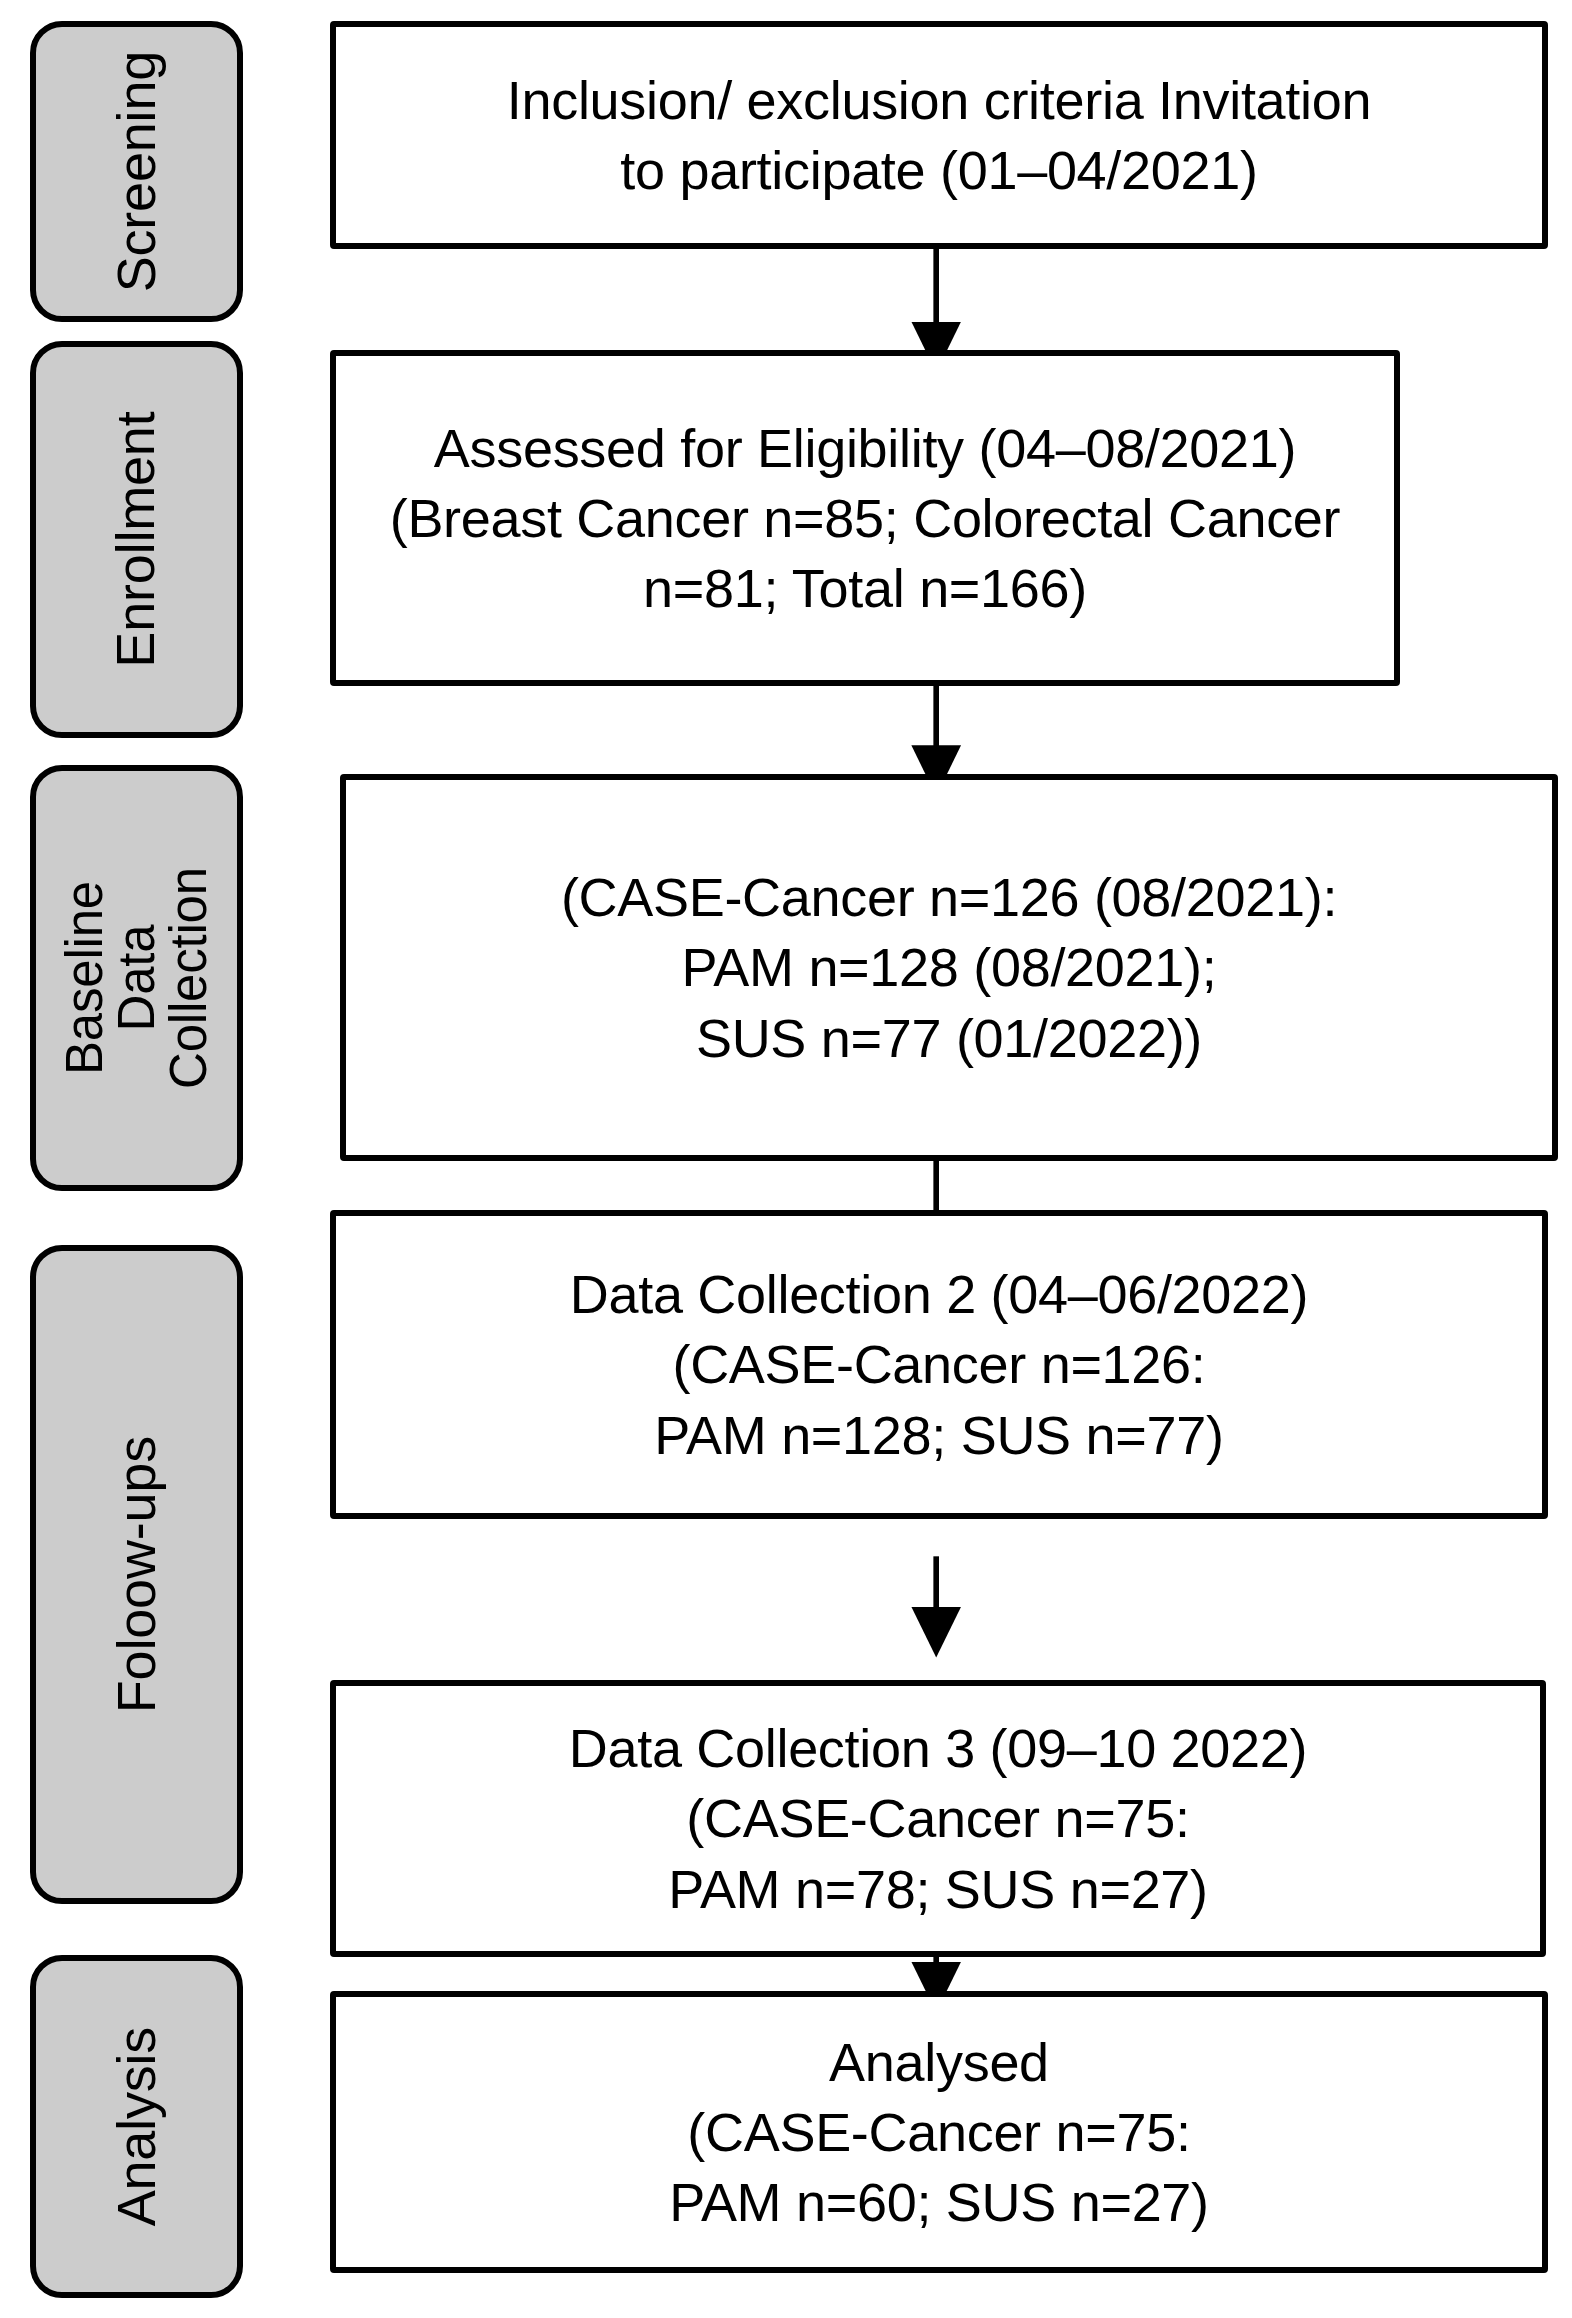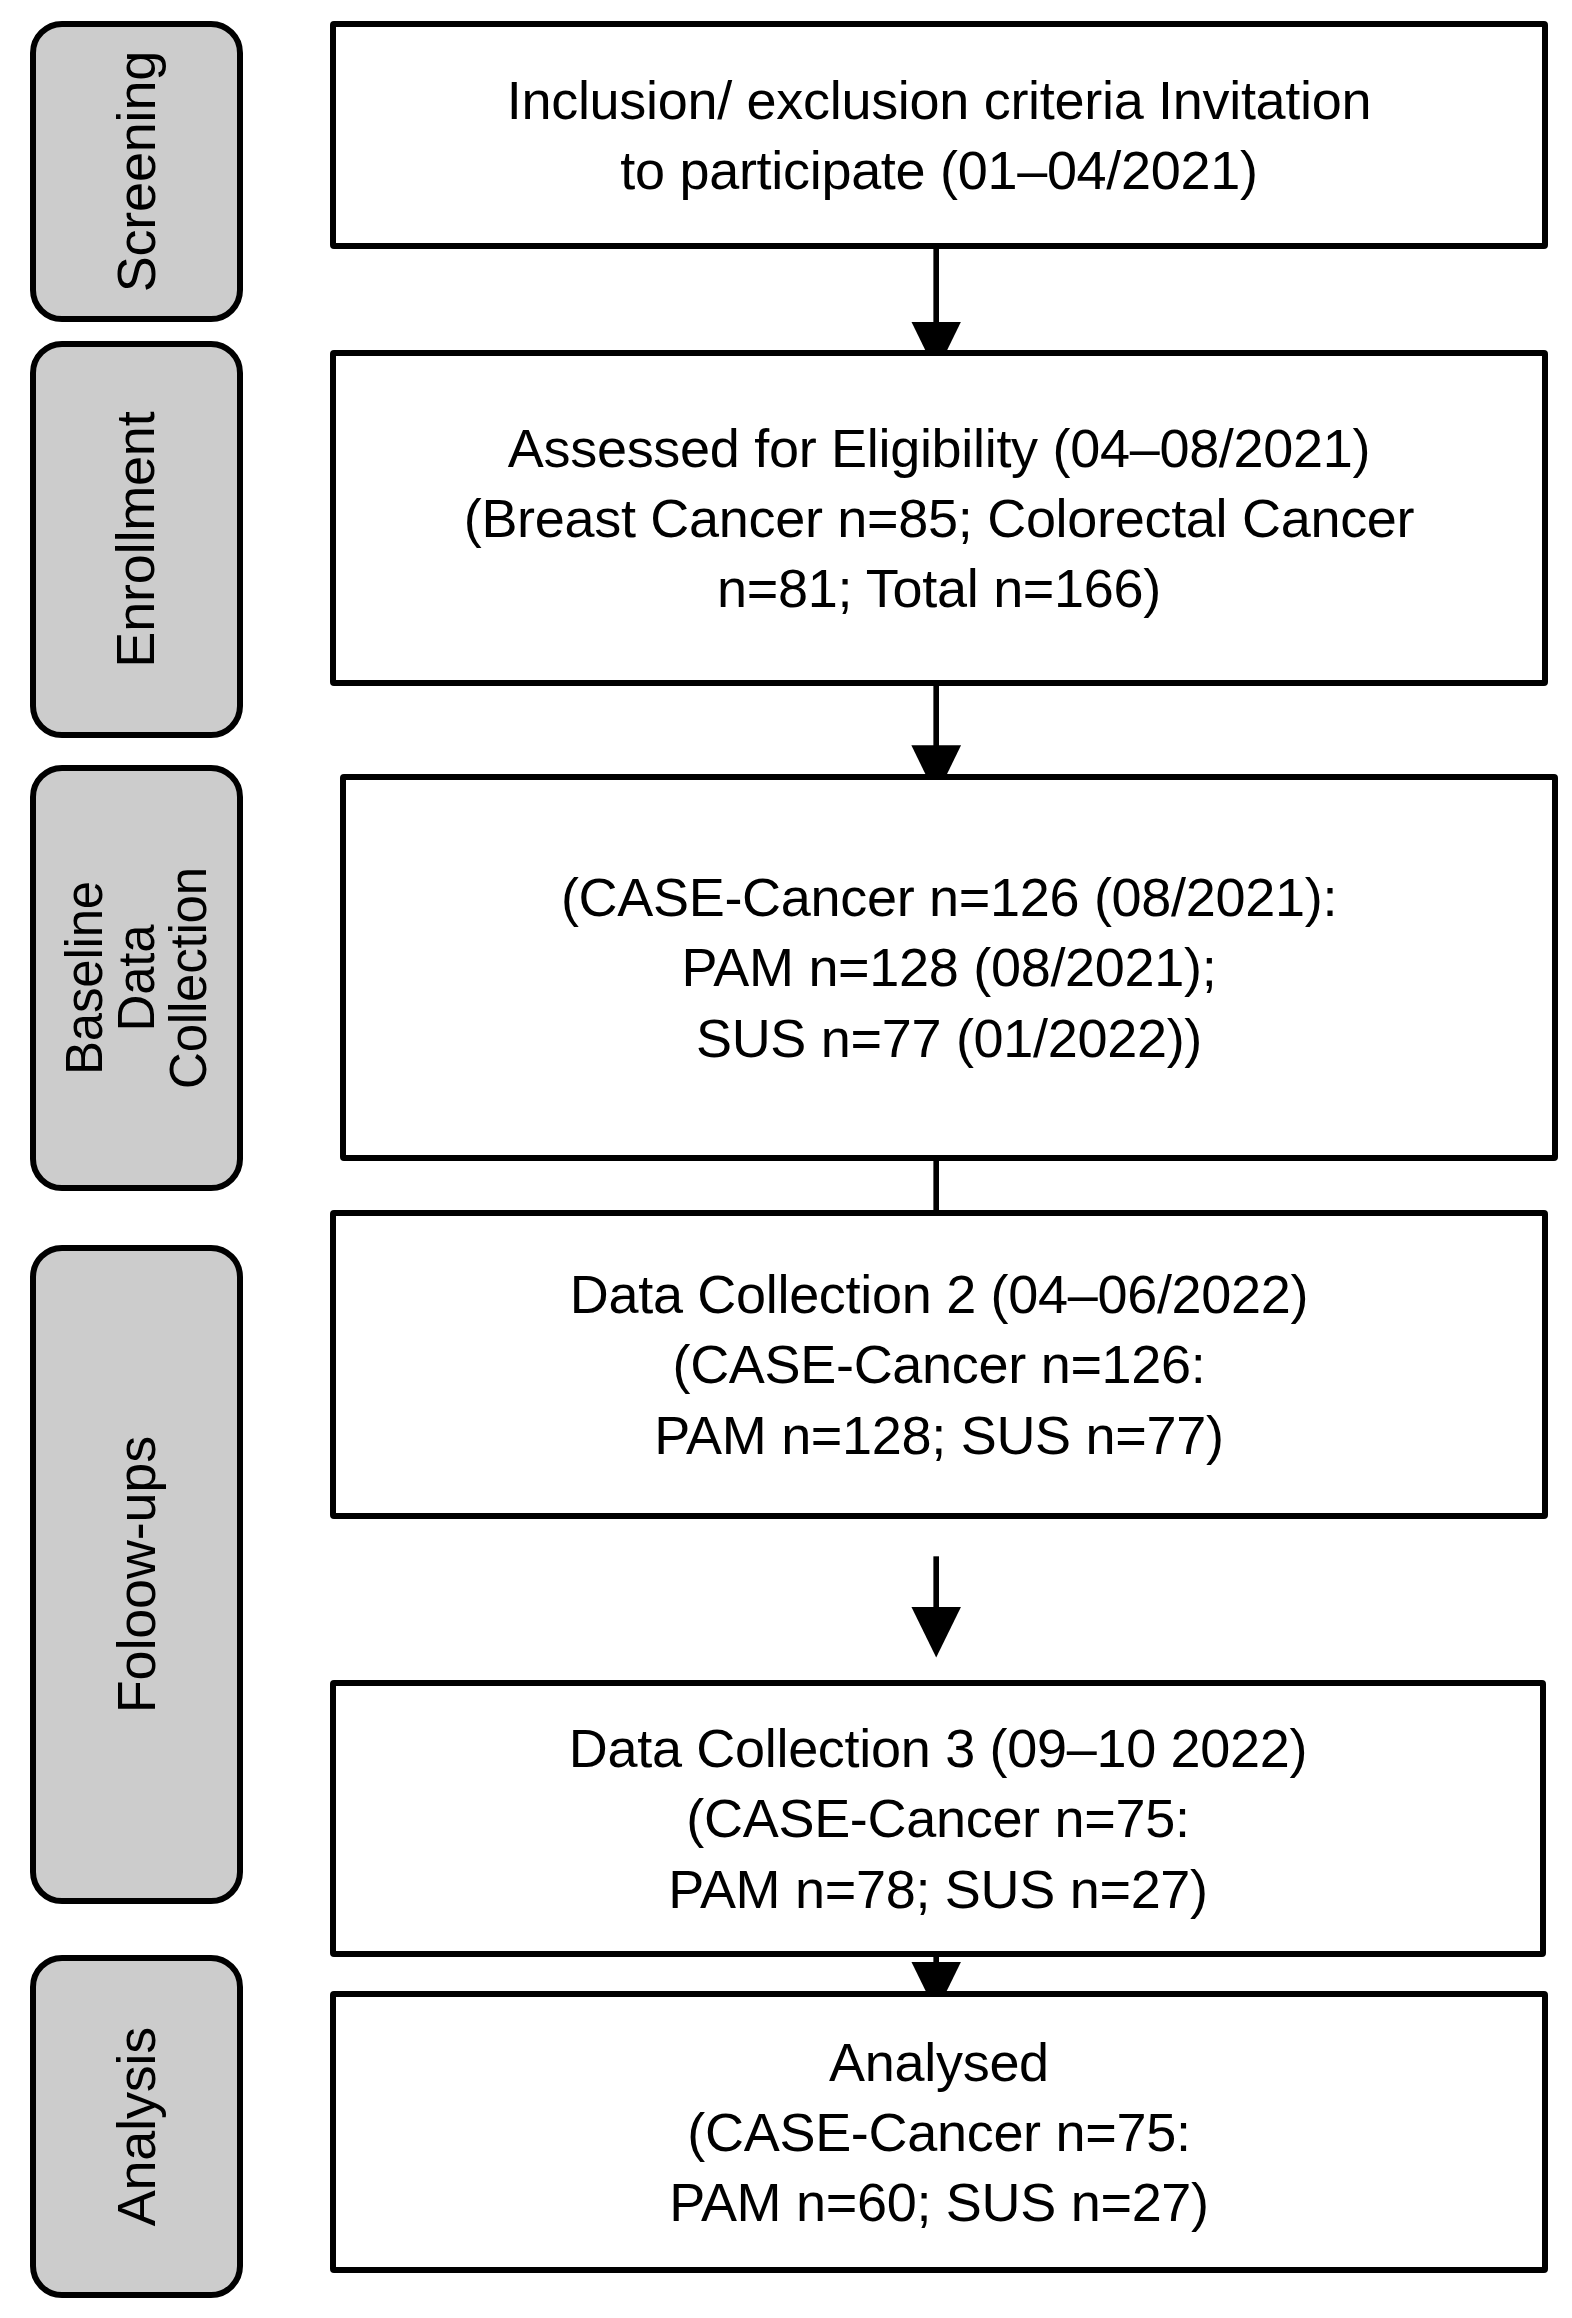--- a/index.html
+++ b/index.html
@@ -118,21 +118,21 @@
 
   <div class="stage-tab" style="left:30px; top:1955px; width:213px; height:343px;">
     <span class="stage-label-rot">Analysis</span>
   </div>
 
   <div class="flow-box" style="left:330px; top:21px; width:1218px; height:228px;">
     <span class="box-text">Inclusion/ exclusion criteria Invitation
 to participate (01–04/2021)</span>
   </div>
 
-  <div class="flow-box" style="left:330px; top:350px; width:1218px; height:336px;">
+  <div class="flow-box" style="left:330px; top:350px; width:1070px; height:336px;">
     <span class="box-text">Assessed for Eligibility (04–08/2021)
 (Breast Cancer n=85; Colorectal Cancer
 n=81; Total n=166)</span>
   </div>
 
   <div class="flow-box" style="left:340px; top:774px; width:1218px; height:387px;">
     <span class="box-text">(CASE-Cancer n=126 (08/2021):
 PAM n=128 (08/2021);
 SUS n=77 (01/2022))</span>
   </div>

